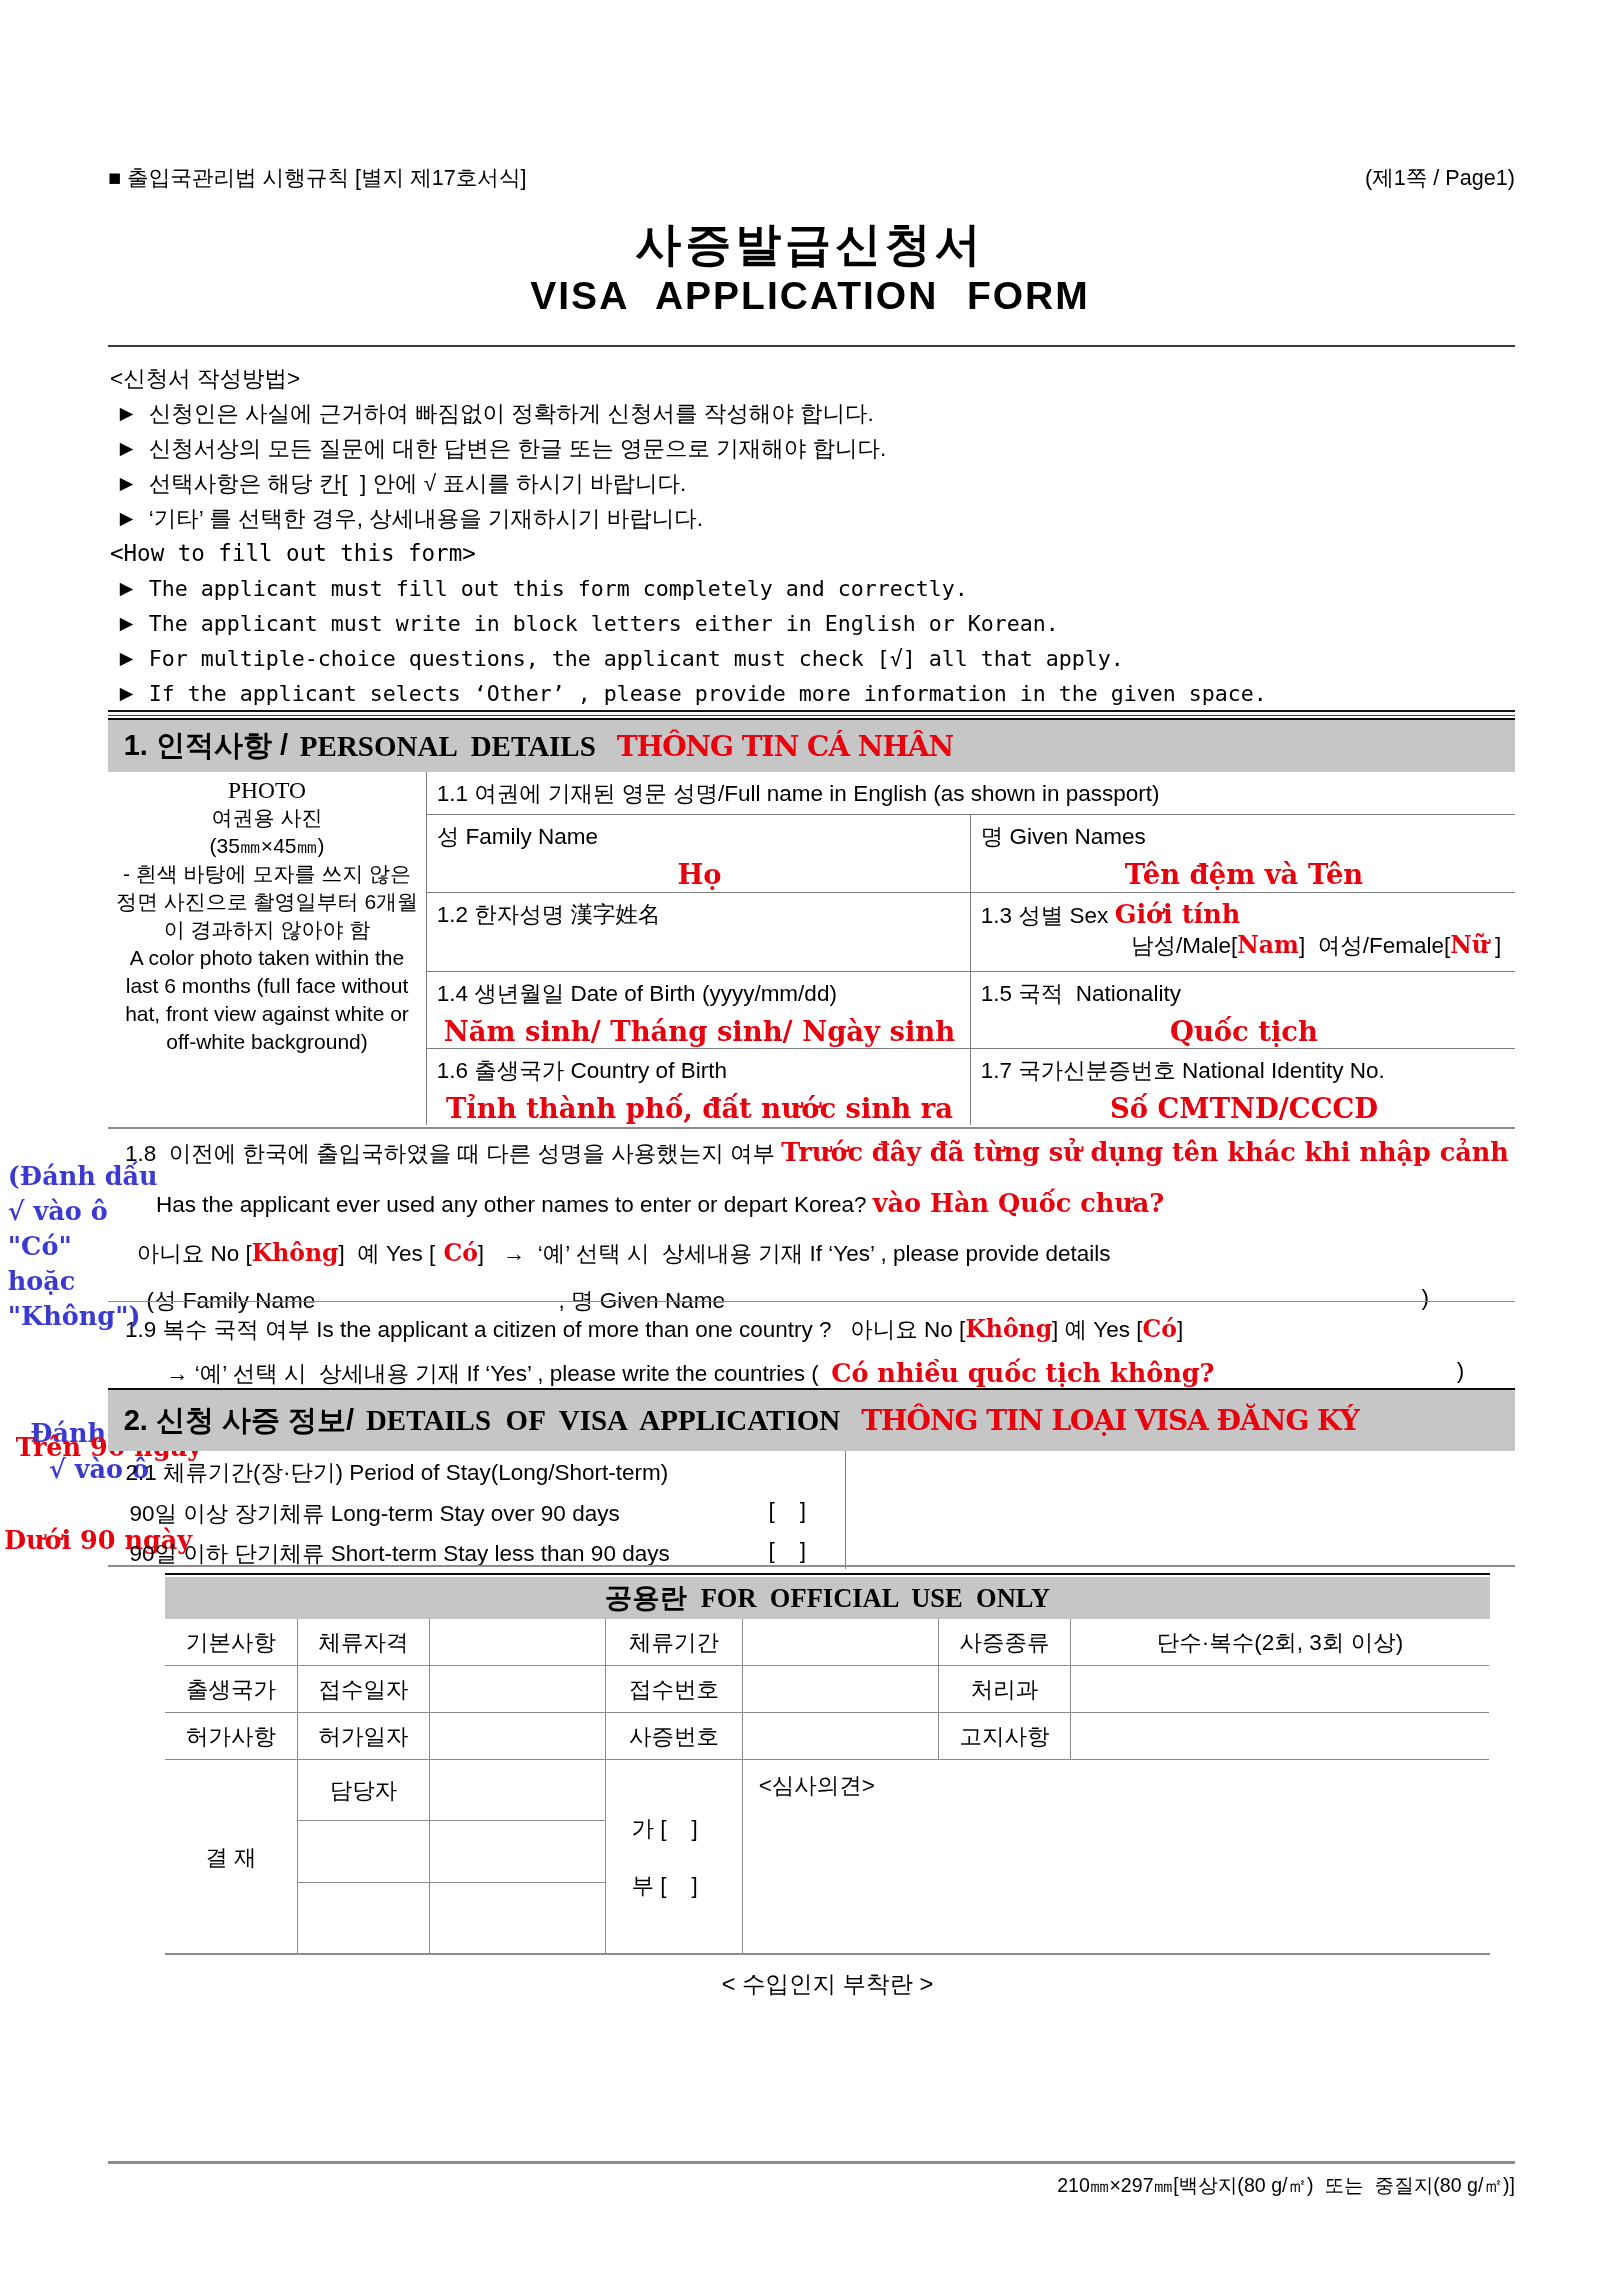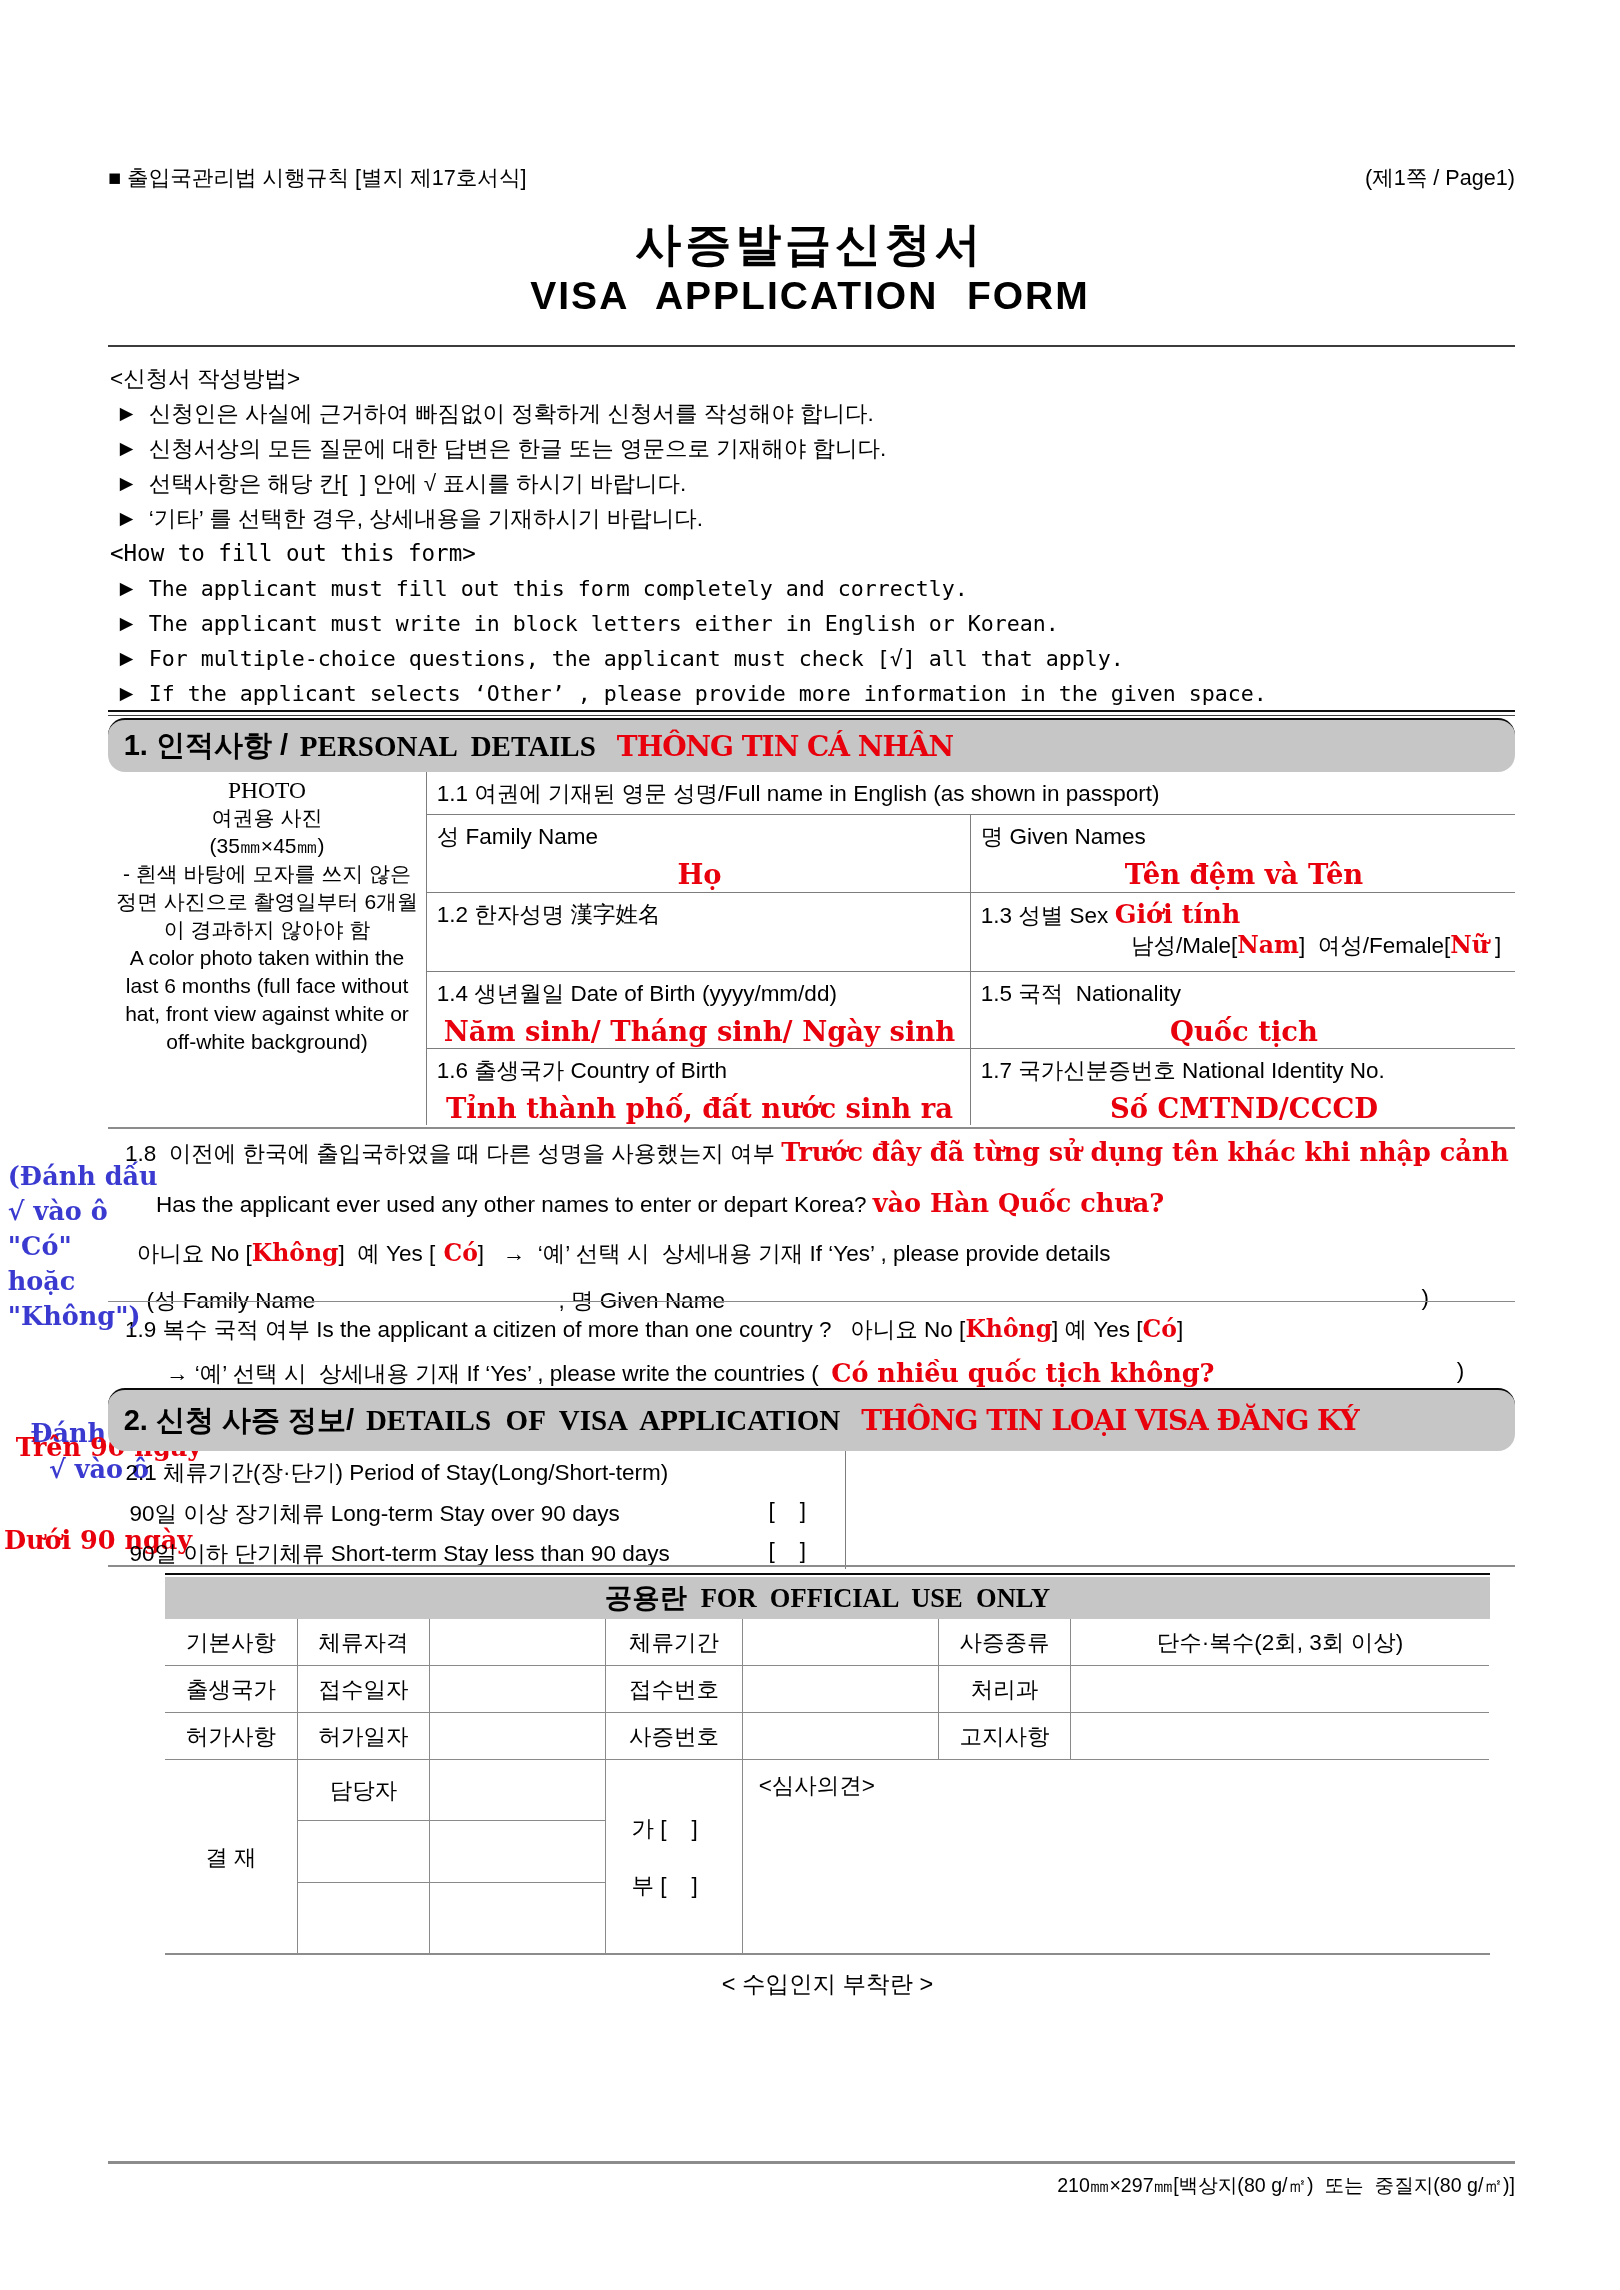--- a/index.html
+++ b/index.html
@@ -25,21 +25,21 @@
   
   .instr { top:361px; left:110px; width:1405px; font-size:22.5px; line-height:35px; }
   .instr .item { padding-left:9.8px; display:flex; }
   .blt { width:29px; flex:0 0 29px; font-size:17.6px; }
   .instr .en { font-size:21.6px; }
 
   .dblrule { top:710px; left:108px; width:1407px; border-top:2.9px solid #111; }
   .dblrule:after { content:""; display:block; margin-top:2.9px; border-top:1px solid #444; }
 
   
-  .bar { left:108px; width:1407px; background:#c6c6c6; display:flex; align-items:center; padding-left:15.7px; border-top:2.9px solid #0a0a0a;border-radius:17px; }
+  .bar { left:108px; width:1407px; background:#c6c6c6; display:flex; align-items:center; padding-left:15.7px; border-top:2.9px solid #0a0a0a; }
   .bar .ko { font-size:29px; font-weight:bold; }
   .bar .en { font-size:29px; font-weight:bold; font-family:"Liberation Serif", serif; margin-left:11.8px; }
   .bar .vn { font-size:28px; margin-left:21px; letter-spacing:-1px; }
   .bar1 { top:718px; height:54px; }
   .bar2 { top:1388px; height:63px; }
 
   
   .s1 { top:772px; left:108px; width:1407px; display:grid;
         grid-template-columns:319px 544px 544px;
         grid-template-rows:43px 78px 79px 77px 76px; }

